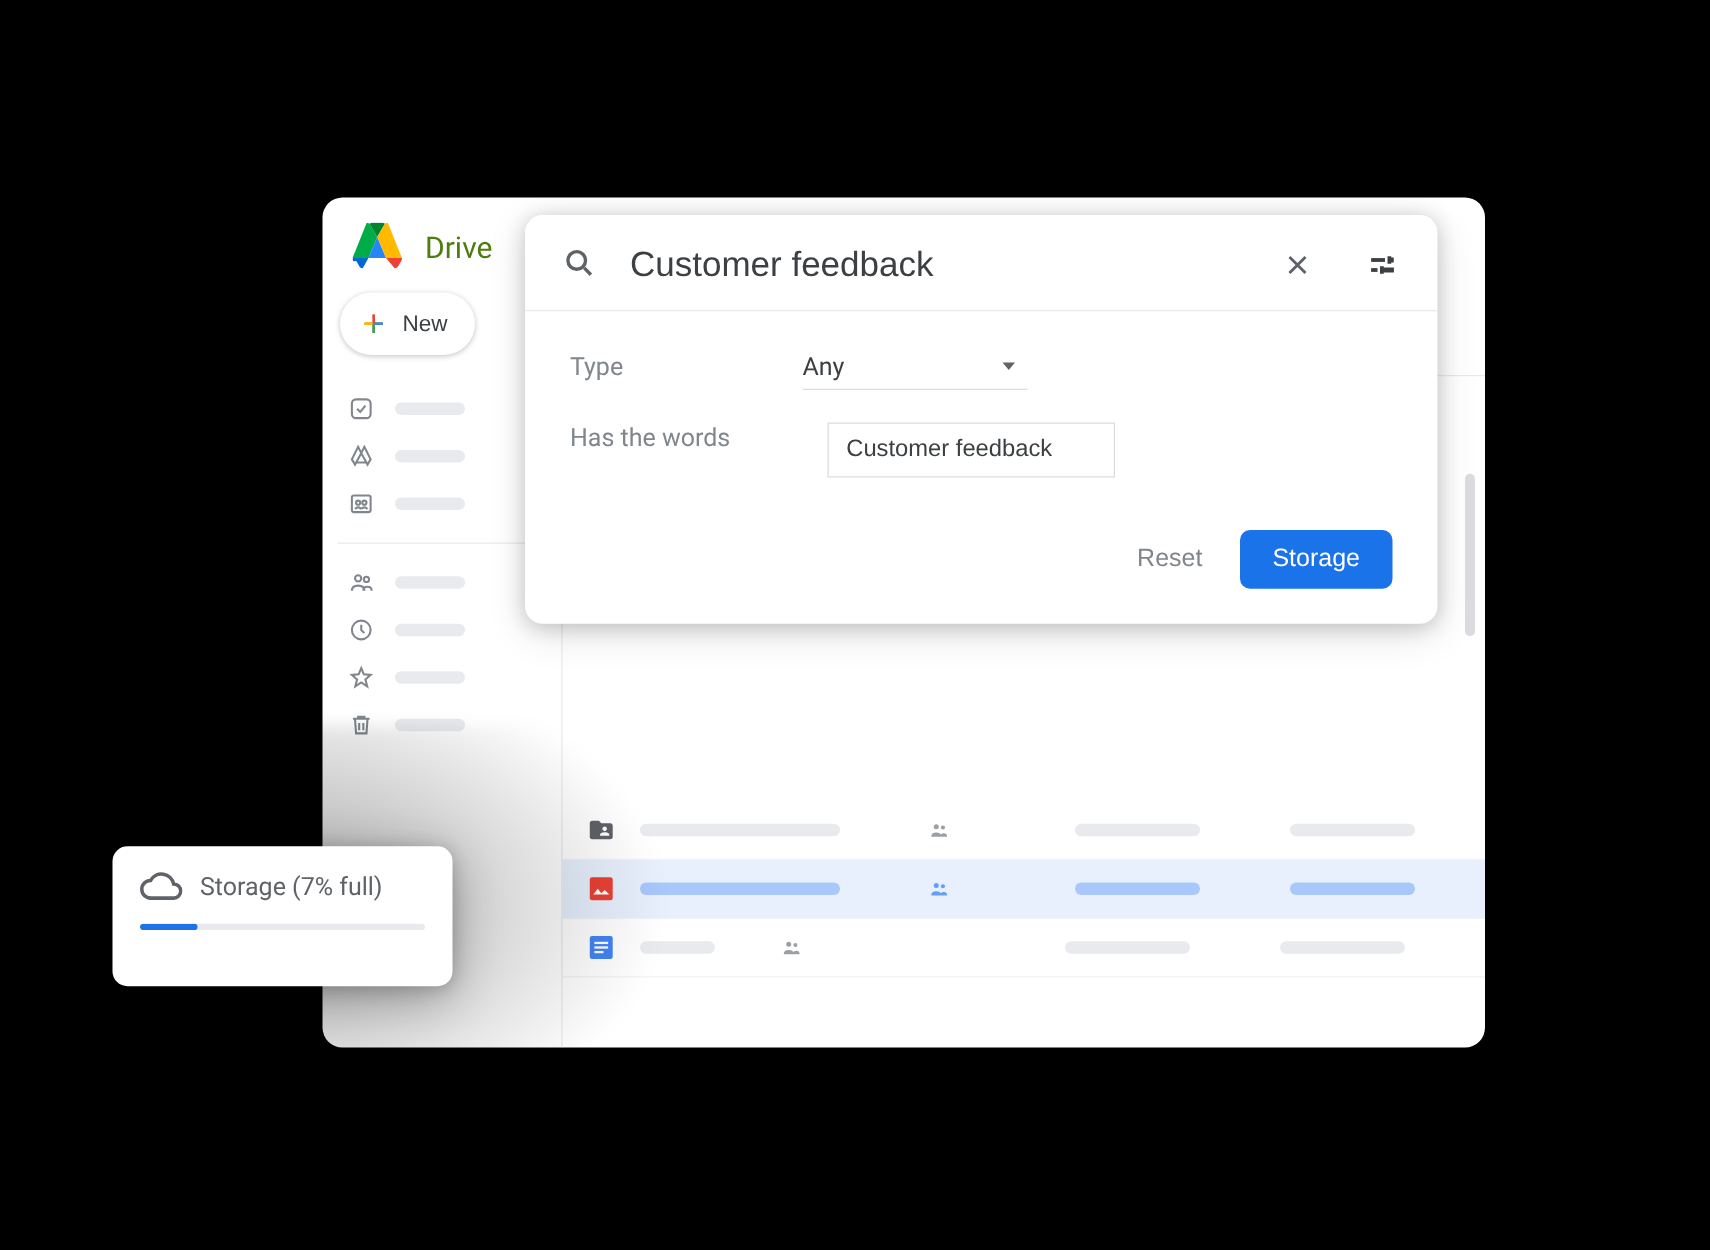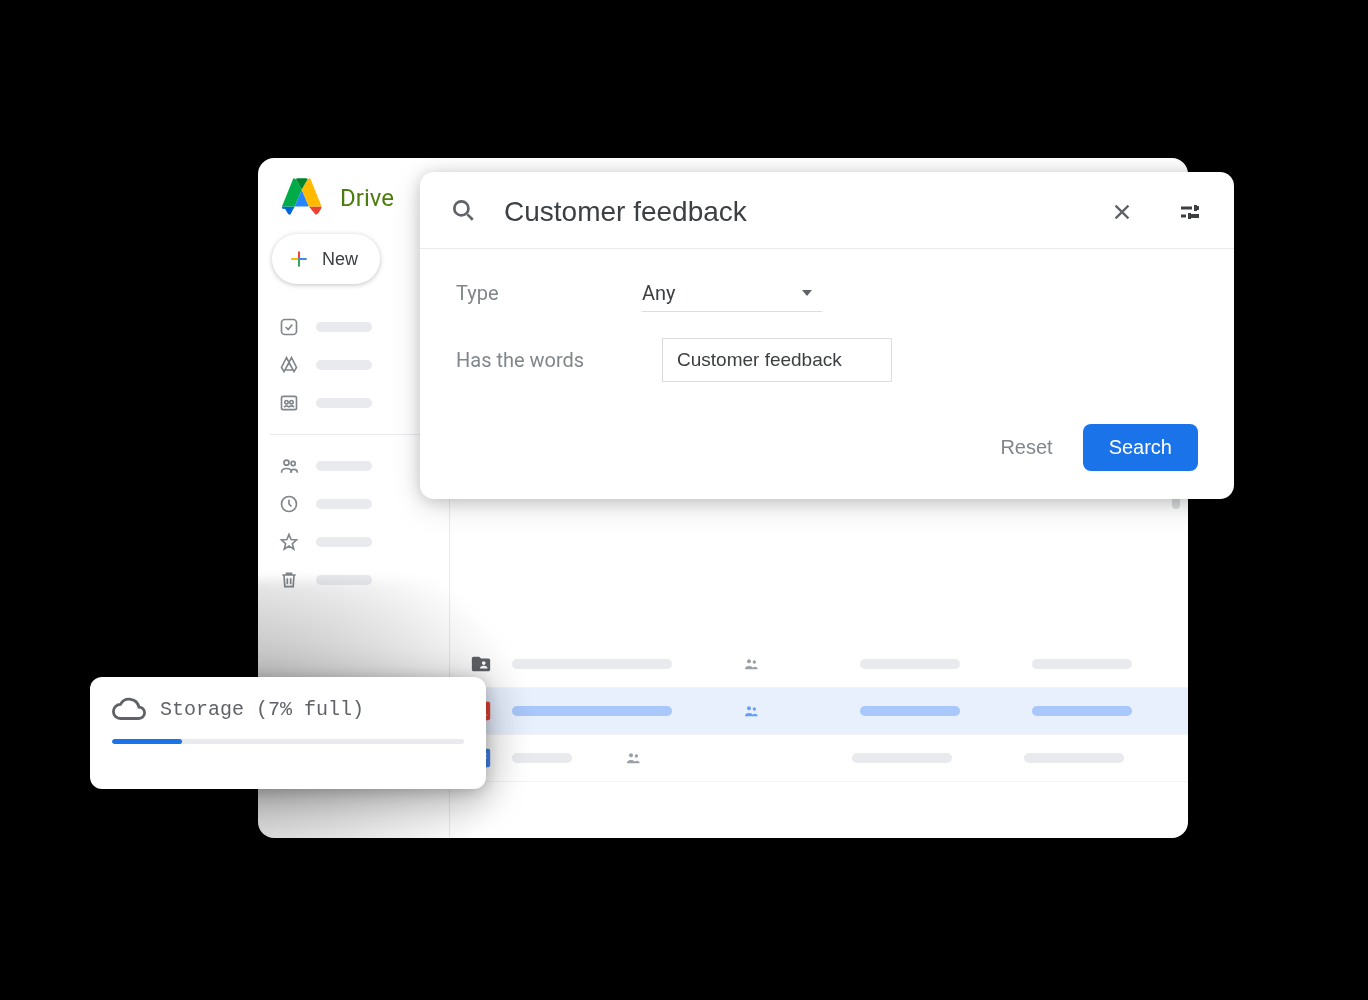--- a/index.html
+++ b/index.html
@@ -158,21 +158,21 @@
       height: 130px;
       background: #dadce0;
       border-radius: 4px;
     }
     
     
     .search-panel {
       position: absolute;
       left: 420px;
       top: 172px;
-      width: 814px;
+      width: 730px;
       background: #fff;
       border-radius: 14px;
       box-shadow: 0 2px 16px rgba(0,0,0,0.18), 0 8px 32px rgba(0,0,0,0.12);
       z-index: 10;
     }
     .search-header {
       display: flex;
       align-items: center;
       padding: 24px 30px 20px 30px;
       border-bottom: 1px solid #e8eaed;
@@ -236,21 +236,21 @@
       margin-right: 4px;
     }
     .filter-input {
       border: 1px solid #dadce0;
       padding: 10px 14px;
       font-size: 19px;
       color: #3c4043;
       width: 230px;
       outline: none;
     }
-    .filter-row.words { margin-top: 26px; align-items:center; }
+    .filter-row.words { margin-top: 26px; align-items:flex-start; }
     
     .search-actions {
       display: flex;
       justify-content: flex-end;
       align-items: center;
       gap: 30px;
       padding: 16px 36px 28px 36px;
     }
     .reset-btn {
       background: none;
@@ -269,28 +269,27 @@
       font-size: 20px;
       font-weight: 500;
       cursor: pointer;
     }
     
     
     .storage-card {
       position: absolute;
       left: 90px;
       top: 677px;
-      width: 396px;
+      width: 272px;
       height: 112px;
       background: #fff;
       border-radius: 12px;
       box-shadow: 0 2px 14px rgba(0,0,0,0.18), 0 10px 40px rgba(0,0,0,0.28);
       padding: 20px 22px;
       z-index: 5;
-      font-family: Liberation Mono, monospace;
     }
     .storage-row {
       display: flex;
       align-items: center;
       gap: 16px;
       margin-bottom: 18px;
     }
     .cloud-icon {
       width: 32px;
       height: 24px;
@@ -533,21 +532,21 @@
       </div>
     </div>
     <div class="filter-row words">
       <span class="filter-label" style="width:170px">Has the words</span>
       <input class="filter-input" value="Customer feedback" style="">
     </div>
   </div>
 
   <div class="search-actions">
     <button class="reset-btn">Reset</button>
-    <button class="search-btn">Search</button>
+    <button class="search-btn">Storage</button>
   </div>
 </div>
 
 <div class="storage-card">
   <div class="storage-row">
     <span class="cloud-icon">
       <svg width="34" height="26" viewBox="0 0 24 18" fill="none" stroke="#5f6368" stroke-width="2">
           <path d="M6 15 a5 5 0 0 1 0-10 a7 7 0 0 1 13 2 a4 4 0 0 1 0 8 z"></path>
         </svg>
     </span>

